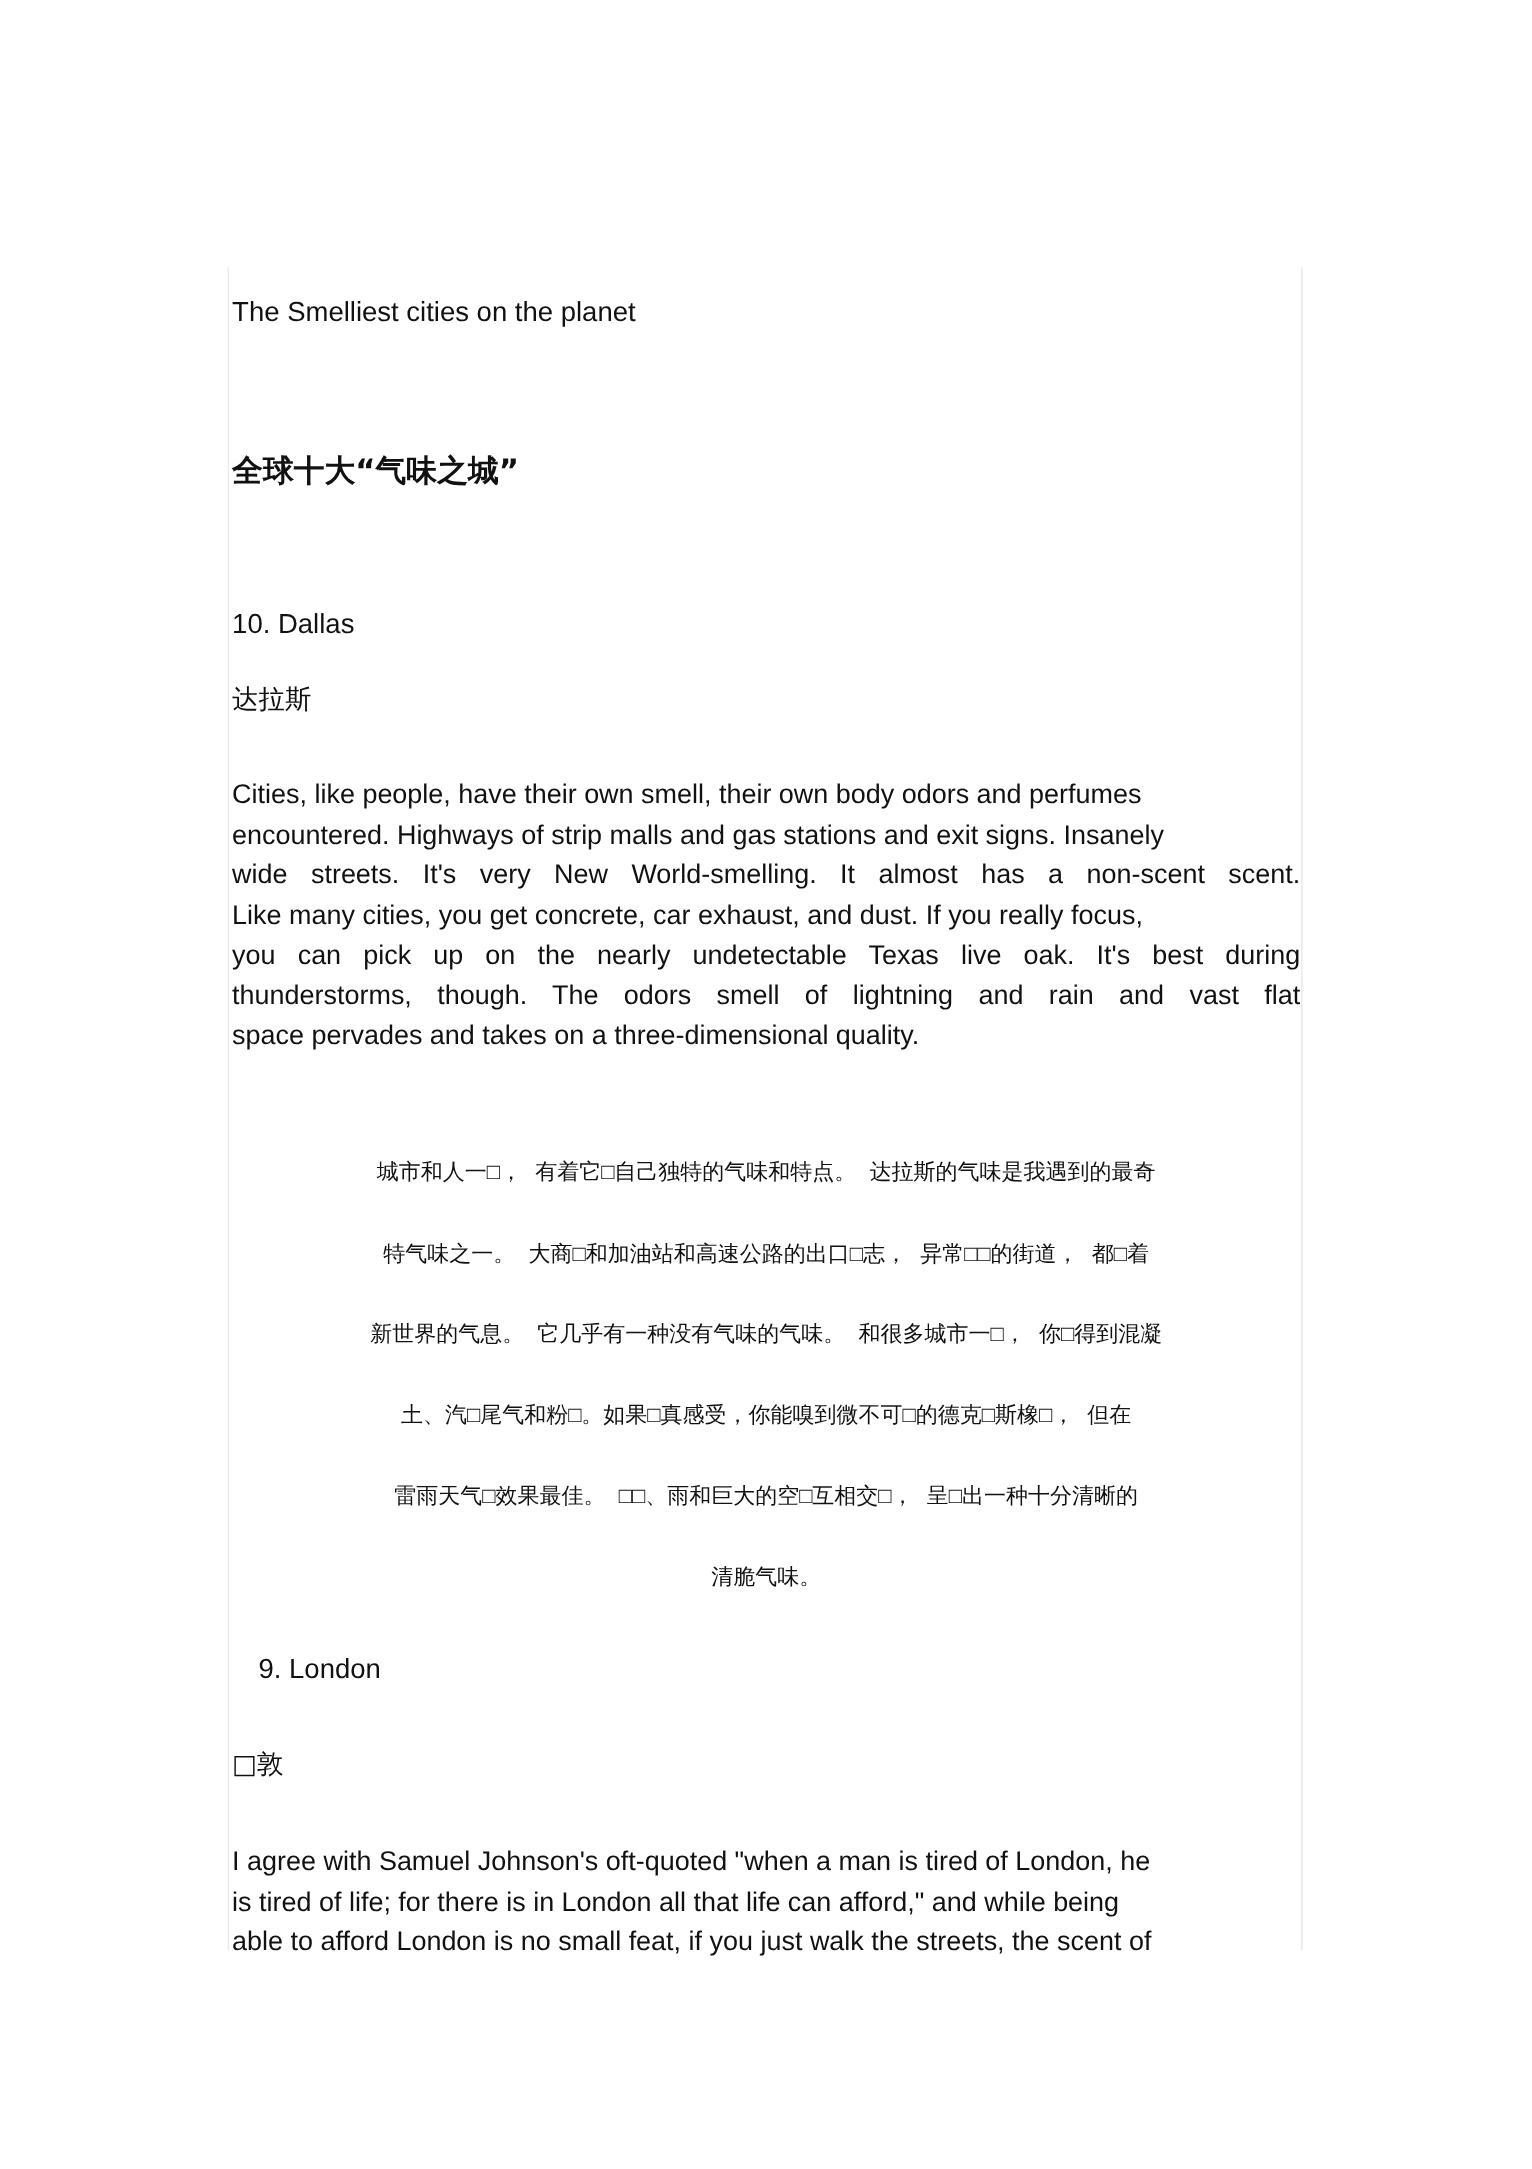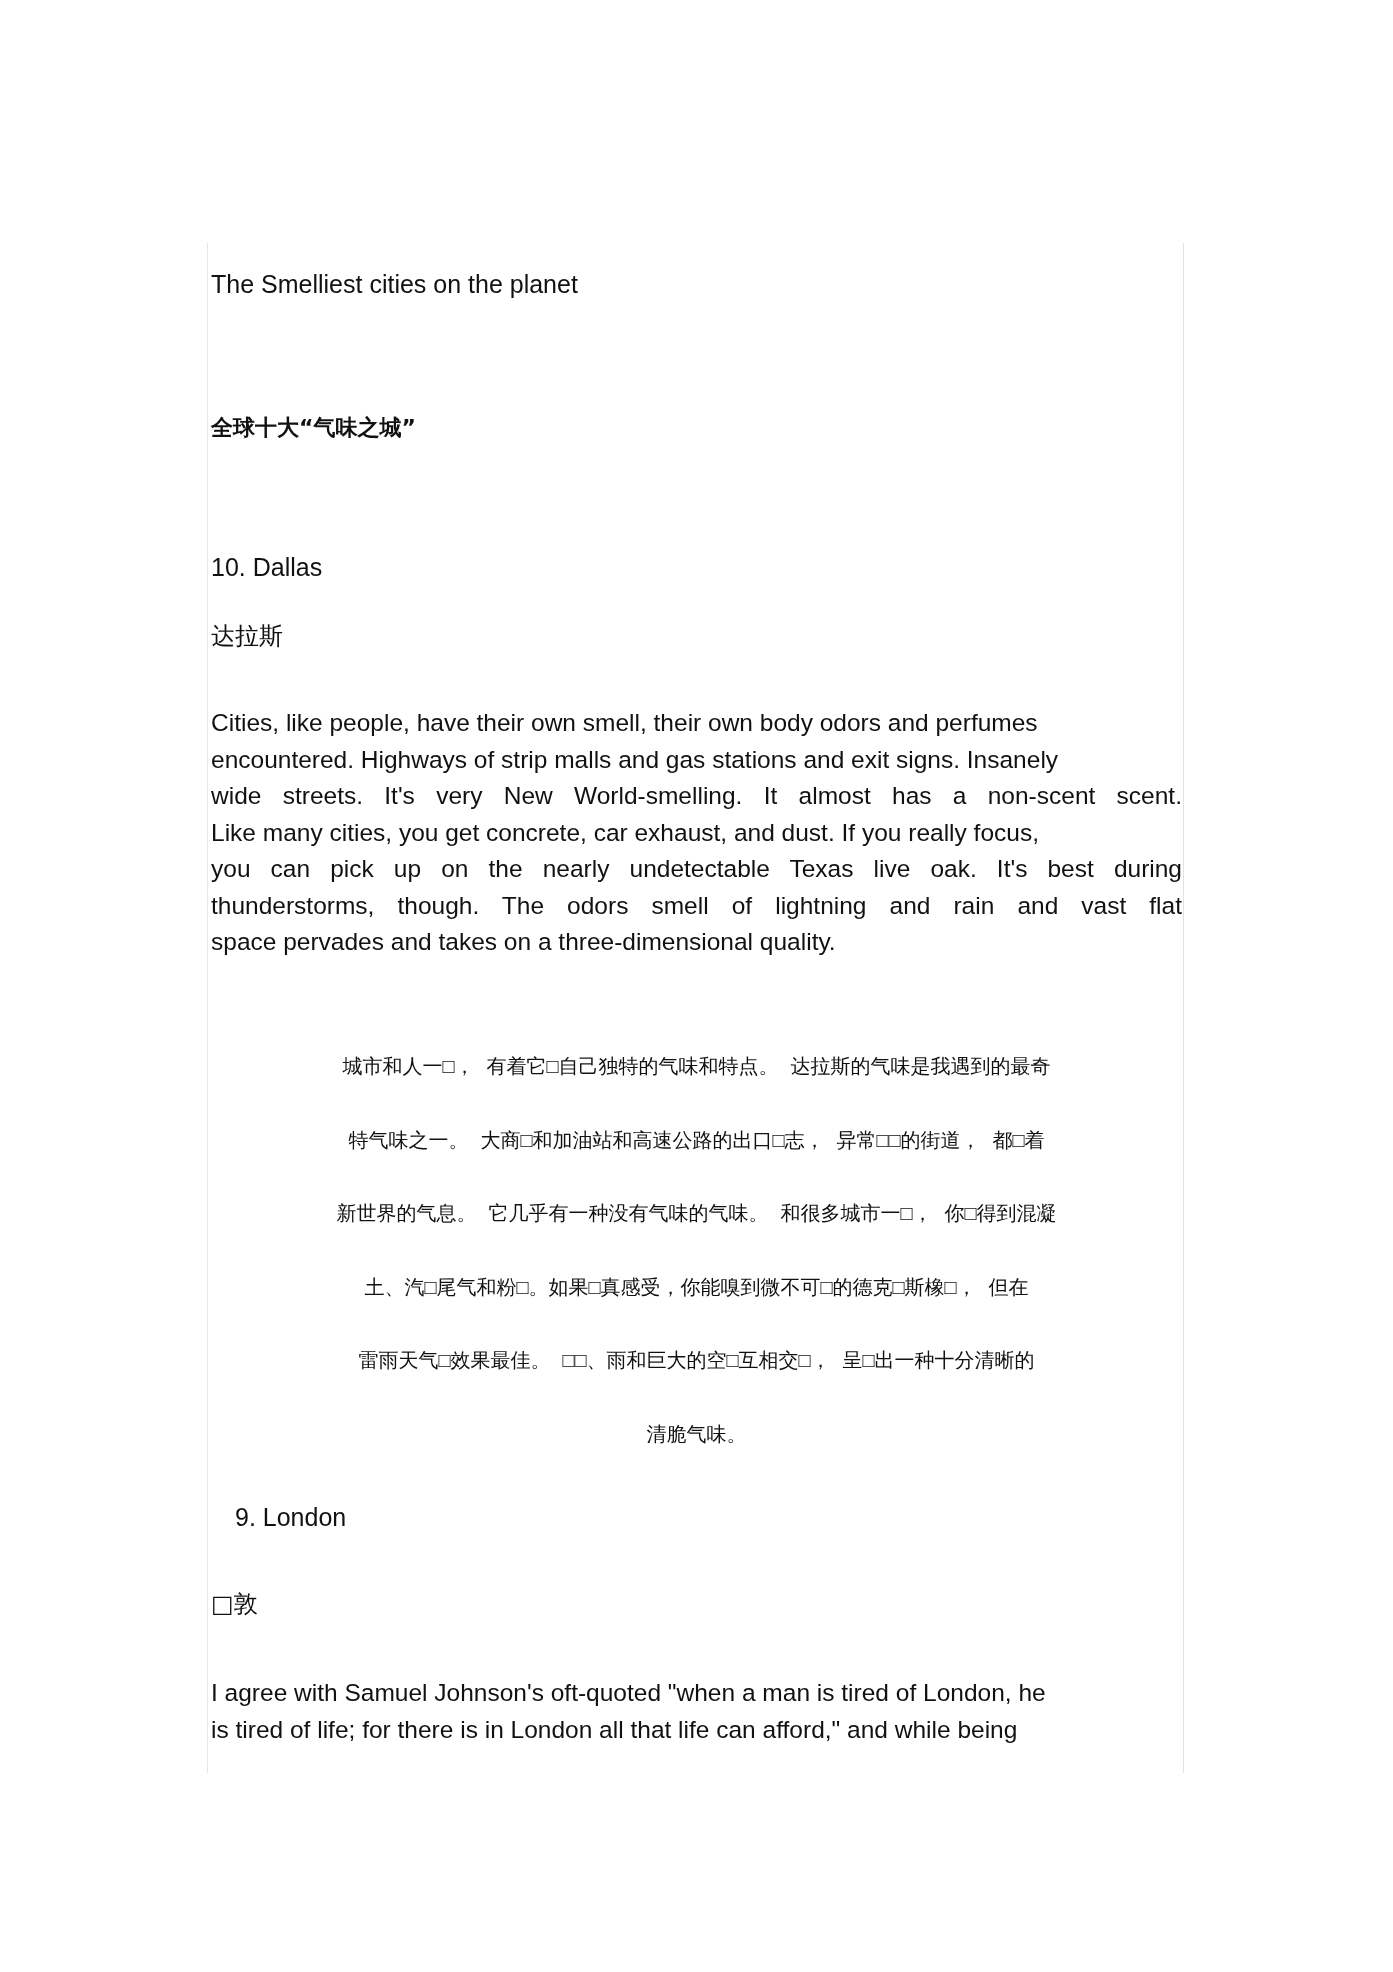--- a/index.html
+++ b/index.html
@@ -2,21 +2,21 @@
 <html><head>
 <meta charset="utf-8">
 <style>
   html, body { margin: 0; padding: 0; background: #ffffff; }
   body { width: 1393px; height: 1972px; position: relative; overflow: hidden;
          font-family: "Liberation Sans", "DejaVu Sans", sans-serif; color: #111111; }
   .page-frame { position: absolute; left: 207px; top: 243px; width: 975px; height: 1530px;
                 border-left: 1px solid #e6e6e6; border-right: 1px solid #e2e2e2; }
   .blk { position: absolute; left: 211px; width: 971px; white-space: nowrap; margin: 0; }
   .title-en { font-size: 25px; line-height: 36px; top: 266px; font-weight: normal; }
-  .title-zh { font-size: 22px; line-height: 36px; top: 410px; font-weight: bold;
+  .title-zh { font-size: 28px; line-height: 36px; top: 410px; font-weight: bold;
               font-family: "DejaVu Sans", sans-serif; letter-spacing: 0px; }
   .head { font-size: 25px; line-height: 30px; }
   .head-zh { font-size: 24px; line-height: 30px; font-family: "DejaVu Sans", sans-serif; }
   .para-en { font-size: 24.5px; }
   .para-en .ln { display: block; height: 36.5px; line-height: 36.5px; white-space: nowrap; }
   .para-en .ln.j { text-align: justify; text-align-last: justify; white-space: normal; }
   .para-zh { font-size: 20px; font-family: Liberation Mono, monospace; text-align: center; }
   .para-zh .ln { display: block; height: 73.5px; line-height: 30px; white-space: nowrap; }
 </style>
 </head>
@@ -48,13 +48,14 @@
   <span class="ln">雷雨天气□效果最佳。 □□、雨和巨大的空□互相交□，   呈□出一种十分清晰的</span>
   <span class="ln">清脆气味。</span>
 </div>
 
 <div class="blk head" style="top:1502px;margin-left:24px;">9. London</div>
 <div class="blk head-zh" style="top:1589px;">□敦</div>
 
 <div class="blk para-en" style="top:1675px; white-space:normal;">
   <span class="ln">I agree with Samuel Johnson's oft-quoted "when a man is tired of London, he</span>
   <span class="ln">is tired of life; for there is in London all that life can afford," and while being</span>
+  <span class="ln">able to afford London is no small feat, if you just walk the streets, the scent of</span>
 </div>
 
 </body></html>

